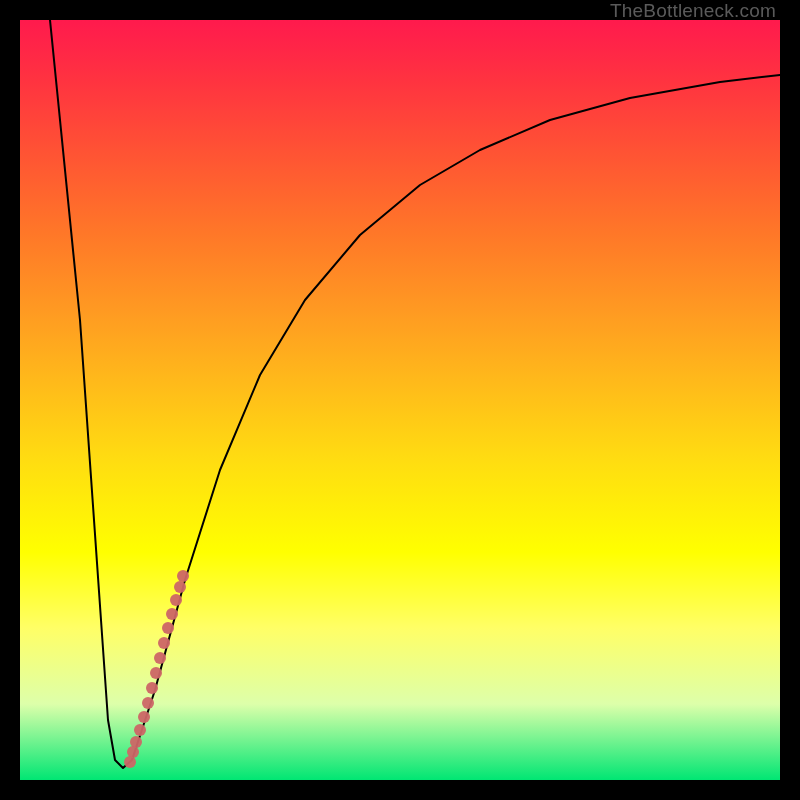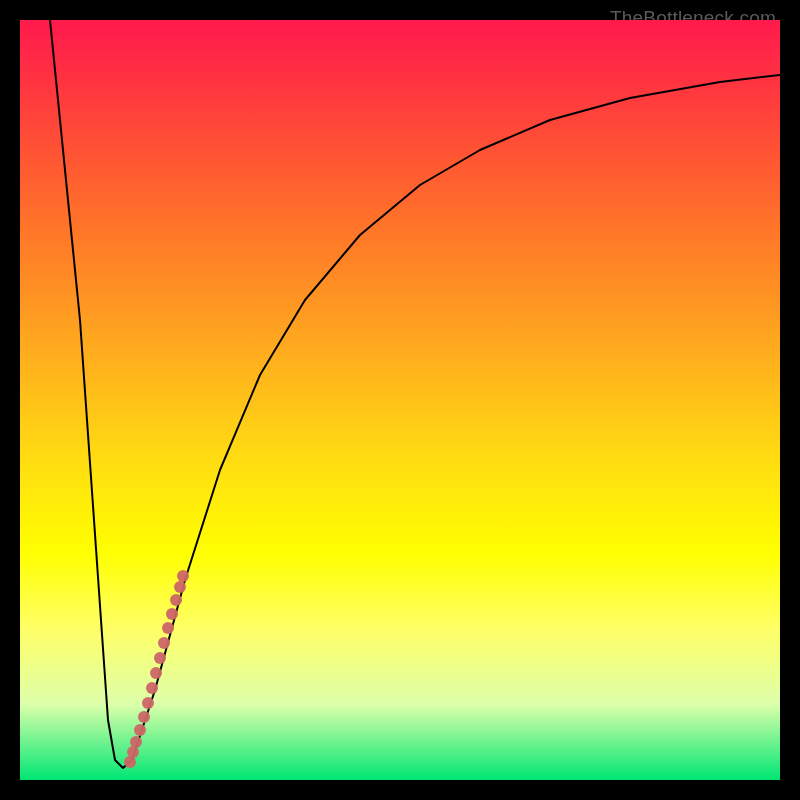--- a/index.html
+++ b/index.html
@@ -23,21 +23,21 @@
       #ffbb1a 48%,
       #ffdd11 58%,
       #ffff00 70%,
       #ffff66 80%,
       #ddffaa 90%,
       #00e673 100%);
     overflow: hidden;
   }
   .attrib {
     position: absolute;
-    top: 7px;
+    top: 0;
     right: 24px;
     font-family: Arial, Helvetica, sans-serif;
     font-size: 19px;
     font-weight: 500;
     color: #5a5a5a;
     letter-spacing: 0.2px;
   }
   .curve {
     position: absolute;
     left: 0; top: 0;

